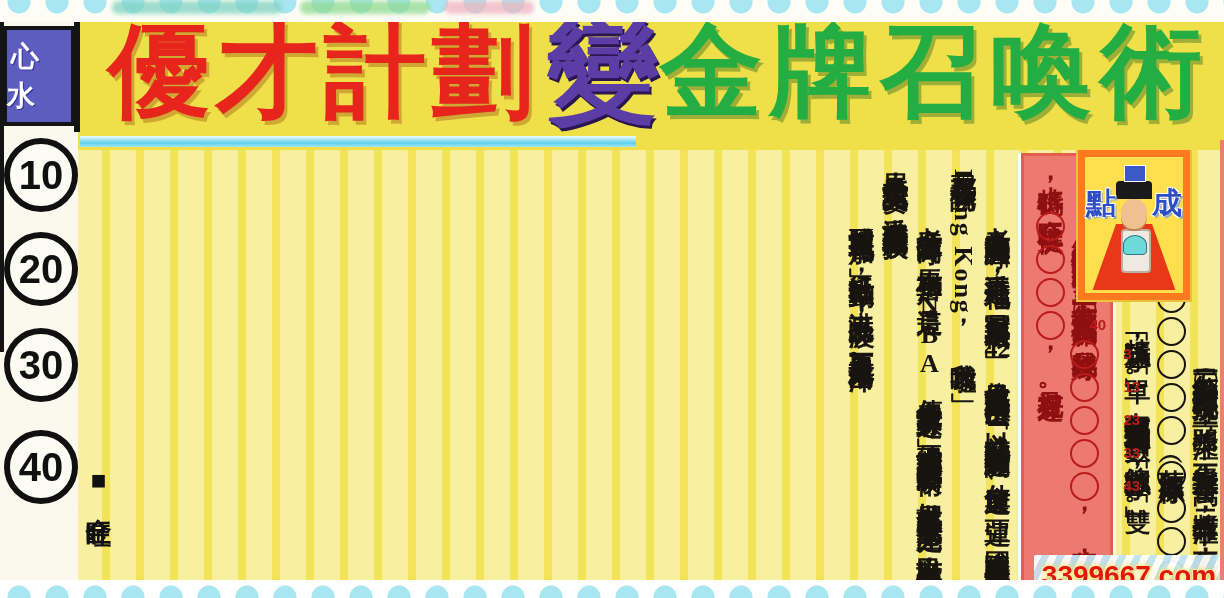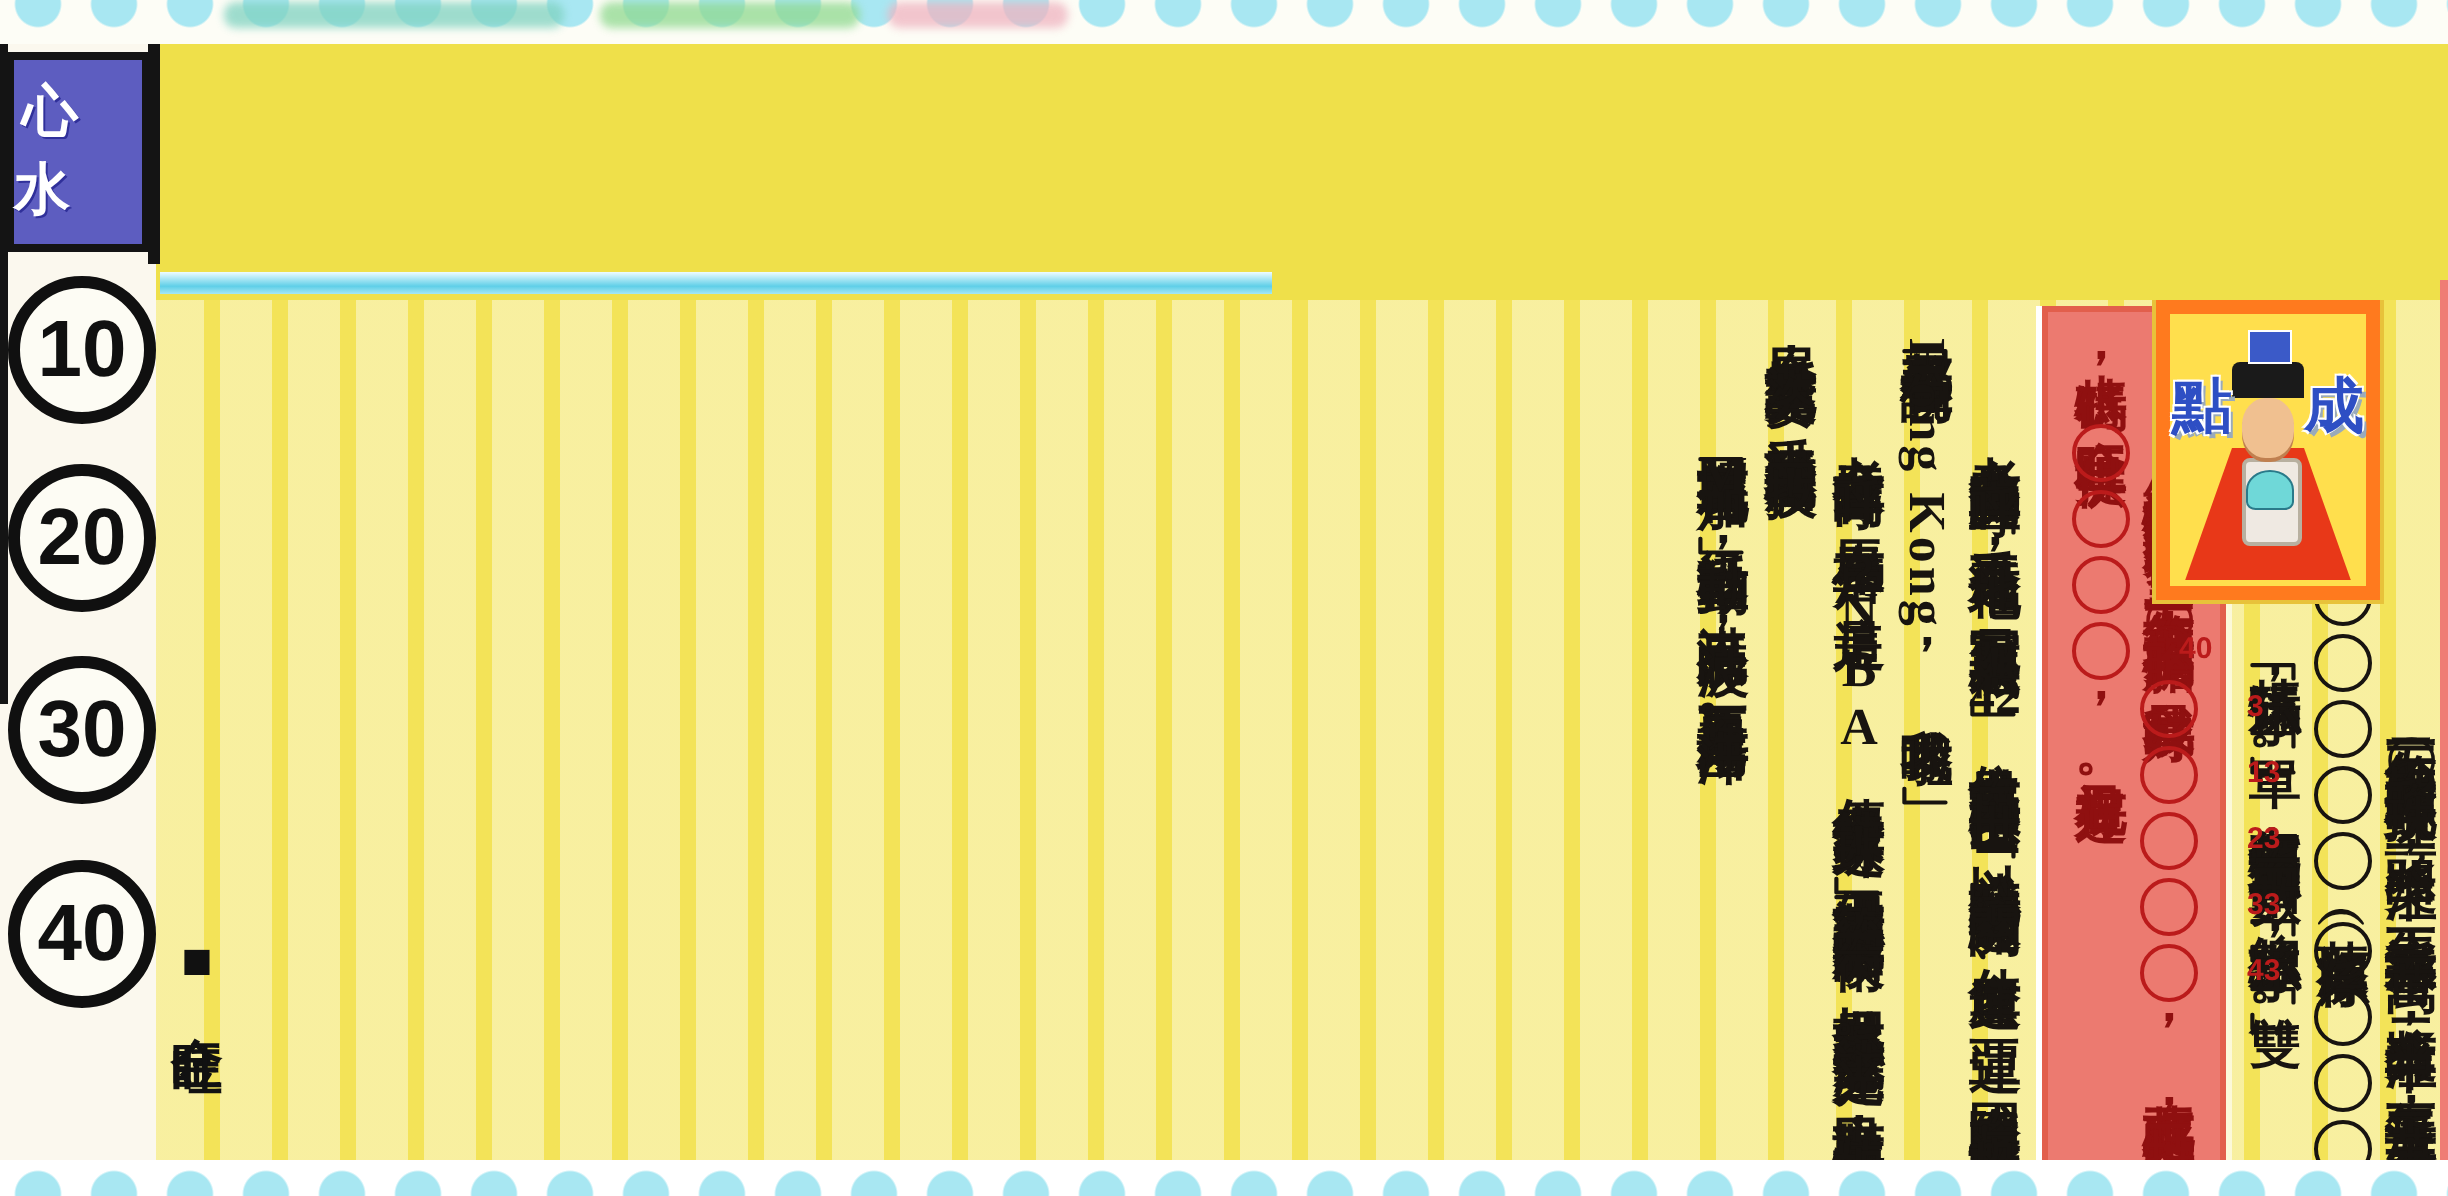--- a/index.html
+++ b/index.html
@@ -105,20 +105,25 @@
   <div class="sidebar">
     <div class="side-box">
       <div>心水</div>
     </div>
     <div class="ball ball1">10</div>
     <div class="ball ball2">20</div>
     <div class="ball ball3">30</div>
     <div class="ball ball4">40</div>
   </div>
 
+  <div class="headline">
+    <span class="h-red">優才計劃</span>
+    <span class="h-purple">變</span>
+    <span class="h-green">金牌召喚術</span>
+  </div>
   <div class="cyan-bar"></div>
 
   <div class="body">
     <div class="flow">
       <p class="p1">〇二五年第一〇期六合彩昨晚攪珠，頭獎一注中，每注派彩一千二百萬，二獎有注半中，每注派三十一萬，下期無多寶累積，但頭獎基金依然有八百萬。是期開出之號碼係<span class="cnum">5</span><span class="cnum">6</span><span class="cnum">18</span><span class="cnum">19</span><span class="cnum">30</span><span class="cnum">39</span>（落波順序係<span class="cnum">19</span><span class="cnum">5</span><span class="cnum">39</span><span class="cnum">30</span><span class="cnum">6</span><span class="cnum">18</span>）＋特別號碼<span class="cnum">7</span>，特碼係「小」，「單」。七個號碼加埋係一百二十四數，總數係「小」，「雙」。</p>
       <div class="redbox">
         <p>細心分析過各門近期的波路走勢後，二〇二五年第一一〇期捉碼膽，我最睇好<span class="cnum">3</span><span class="cnum">13</span><span class="cnum">23</span><span class="cnum">33</span><span class="cnum">43</span>，此五碼可賭平特，至於心水特碼，金旺旺提供<span class="cnum">10</span><span class="cnum">20</span><span class="cnum">30</span><span class="cnum">40</span>，祝君好運。</p>
       </div>
       <p>老金熱血沸騰直呼：「香港不是福地，是冠軍製造機！」<span class="tcy">42</span>位世界級運動員橫空出世，以「成就計分制」衝線過關，什麼奧運、亞運、國際賽事獎牌通通來投，連桌球天王卓林普都忍不住說句「Hong Kong，我嚟啦！」</p>
       <p>老金振臂高呼：「馬布里落戶？這是<span class="up">NBA</span>傳奇坐鎮東方之珠！」優才計劃簡直變成「金牌召喚術」，把世界各路好手變成港產之光。市民對桌球熱情如火，未來街頭巷尾全是斯諾克英姿，香港桌球恐成新國技！</p>
@@ -130,20 +135,23 @@
       <div class="belt"></div>
       <div class="fan"></div>
       <div class="face"></div>
       <div class="hat"></div>
       <div class="plaque"></div>
       <span class="schar sl">點</span>
       <span class="schar sr">成</span>
     </div>
 
     <div class="signature">■金旺旺</div>
+    <div class="watermark">
+      <span>3399667.com</span>
+    </div>
   </div>
 
   <div class="edge-right"></div>
 
   <div class="torn-top">
     <div class="remnant rm1"></div>
     <div class="remnant rm2"></div>
     <div class="remnant rm3"></div>
   </div>
   <div class="torn-bottom"></div>

